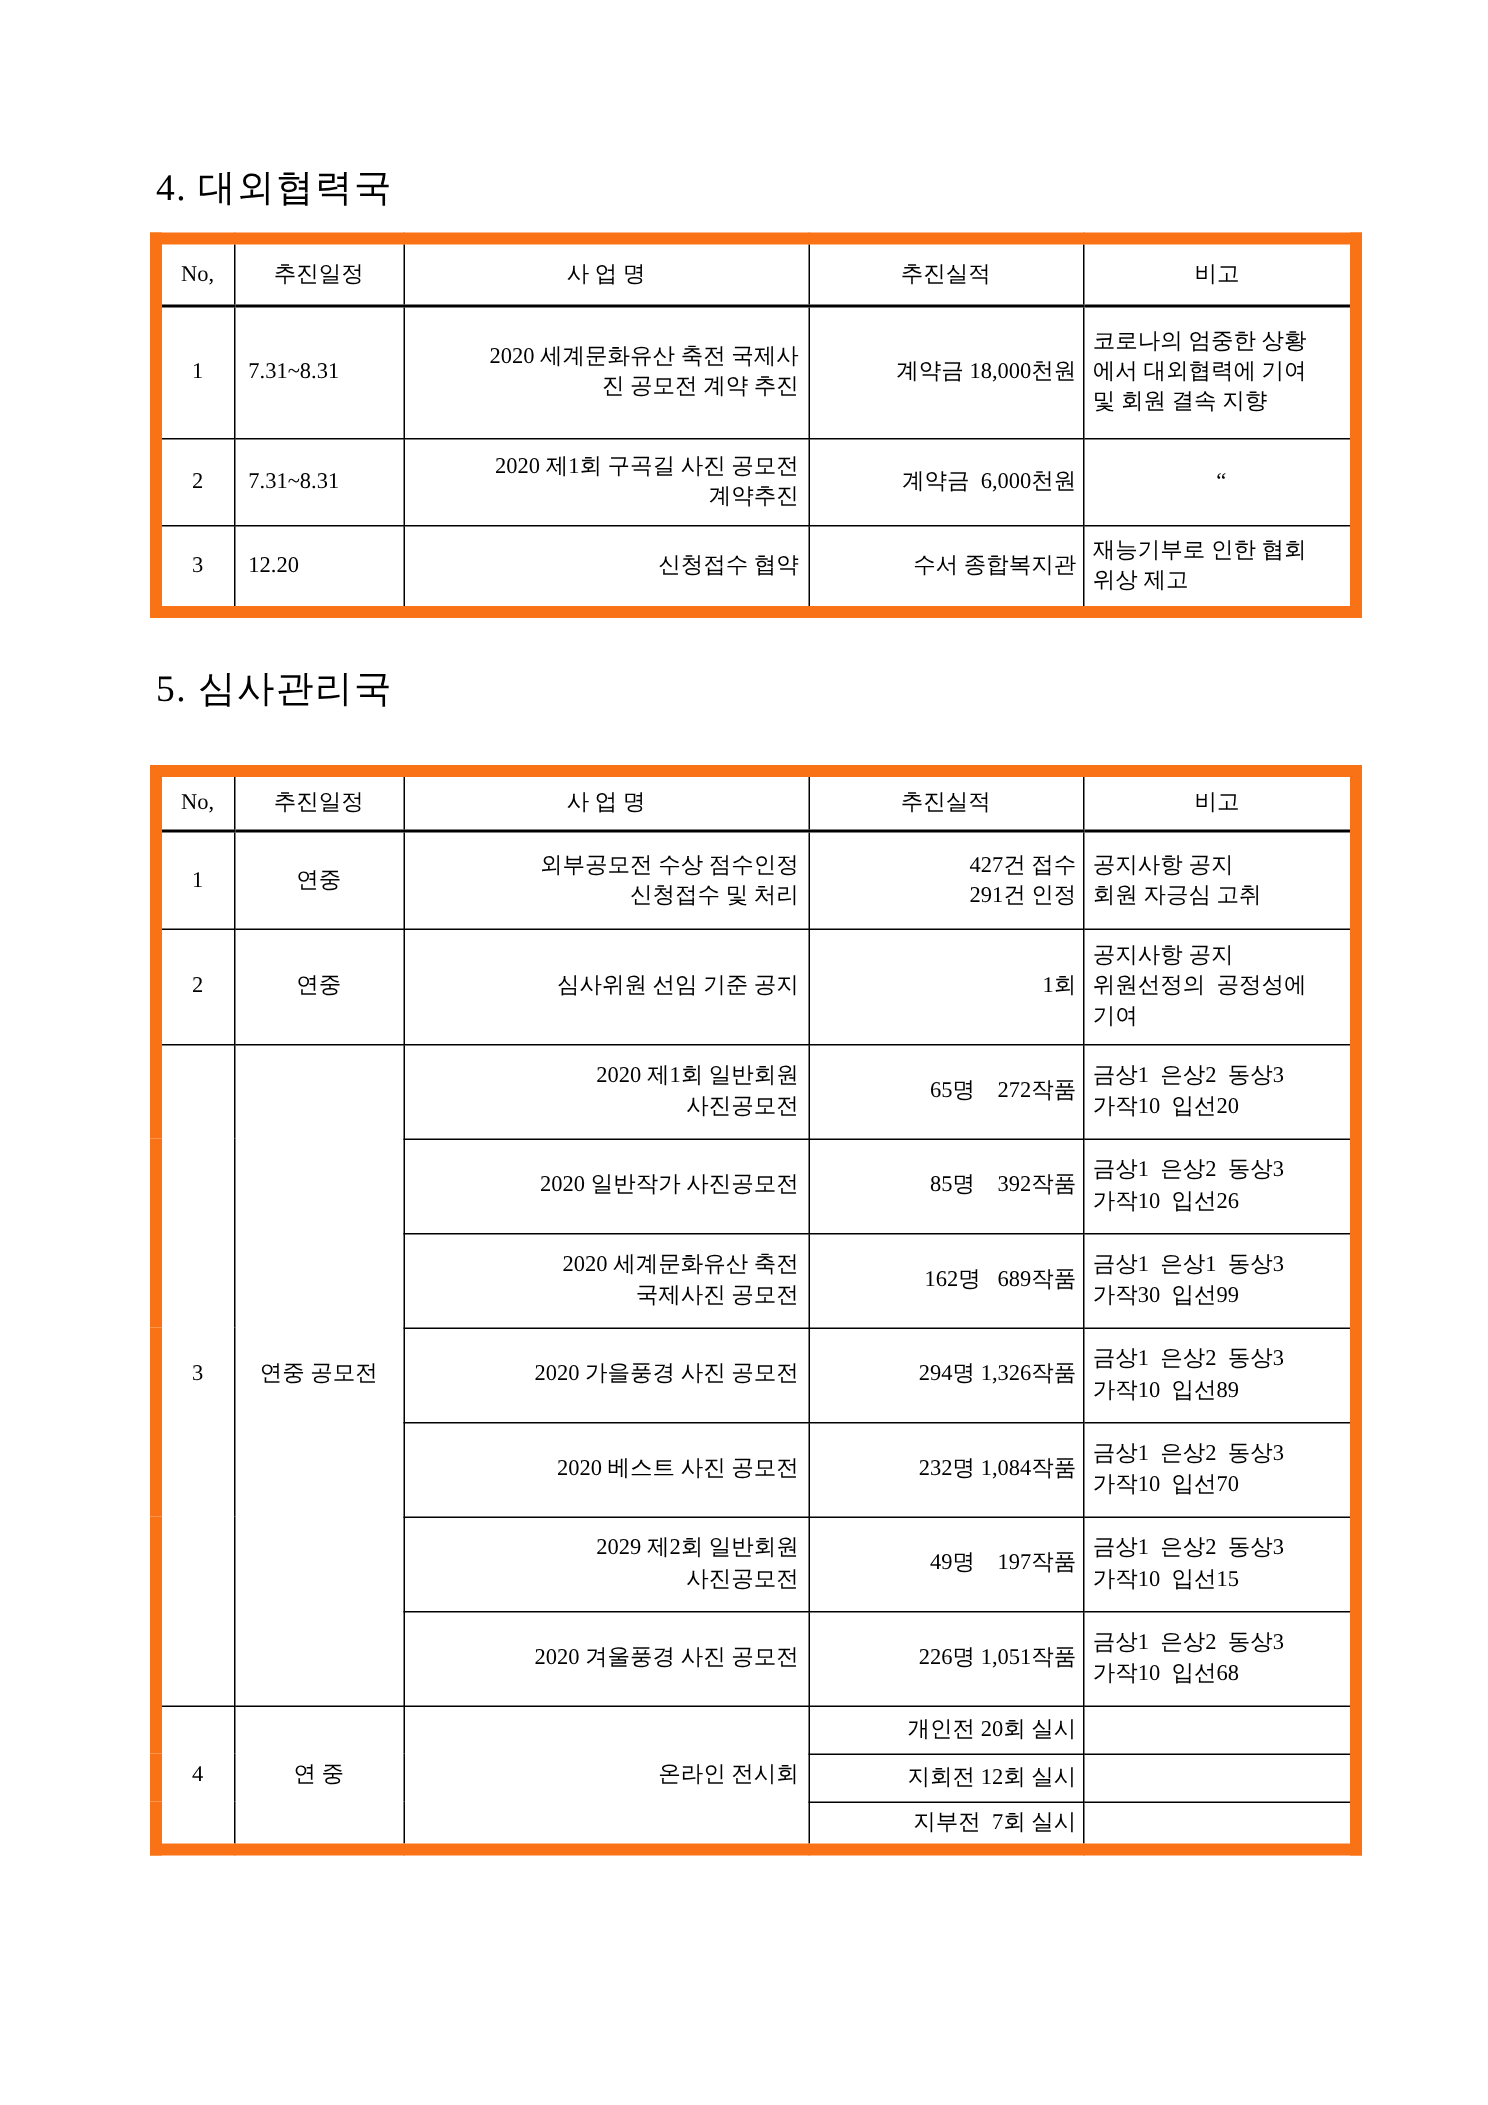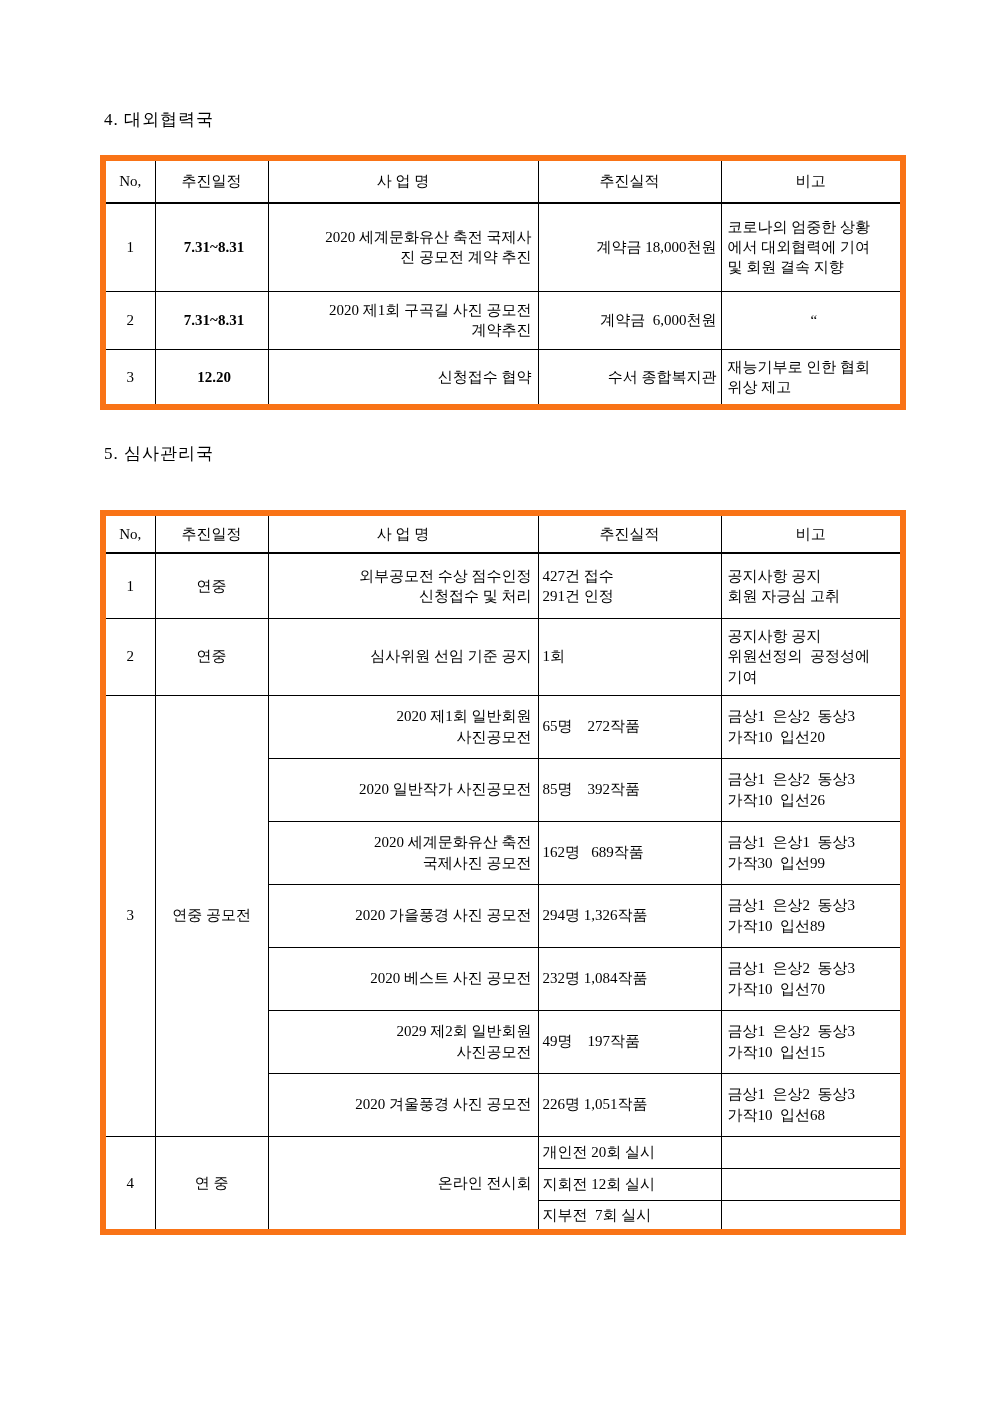--- a/index.html
+++ b/index.html
@@ -8,35 +8,35 @@
     position:relative;
     width:992px; height:1403px;
     margin:0 auto;
     background:#ffffff;
     font-family:"Liberation Serif","DejaVu Serif",serif;
     color:#000000;
   }
   .sec-title {
     position:absolute;
     left:104px;
-    font-size:17px;
+    font-size:25px;
     font-weight:normal;
     letter-spacing:1px;
     color:#000;
   }
   #sec4-title { top:108px; }
   #sec5-title { top:442px; }
 
   table.doc-table {
     position:absolute;
     left:100px;
     width:802px;
     border-collapse:collapse;
     table-layout:fixed;
-    border:6px solid #f97316;
+    border:8px solid #f97316;
     font-size:15px;
     line-height:1.35;
   }
   #table1 { top:155px; }
   #table2 { top:510px; }
 
   col.c-no     { width:52px; }
   col.c-sched  { width:113px; }
   col.c-name   { width:270px; }
   col.c-result { width:183px; }
@@ -48,25 +48,25 @@
     white-space:pre-wrap;
     word-break:break-all;
     padding:2px 4px;
   }
   .doc-table tr.header td {
     text-align:center;
     border-bottom:2px solid #000;
     white-space:nowrap;
   }
   td.no     { text-align:center; }
-  td.sched-l{ text-align:center; padding-left:9px;font-weight:bold; }
+  td.sched-l{ text-align:left; padding-left:9px; }
   td.sched-c{ text-align:center; }
   td.name   { text-align:right; padding-left:8px; padding-right:6px; }
   td.result-l { text-align:right; padding-left:32px; }
-  td.result-c { text-align:left; }
+  td.result-c { text-align:right; }
   td.note   { text-align:left; padding-left:6px; padding-right:0; }
   td.center { text-align:center; }
 </style>
 </head>
 <body>
 
 <div id="page">
 
   <h2 class="sec-title" id="sec4-title">4. 대외협력국</h2>
 

